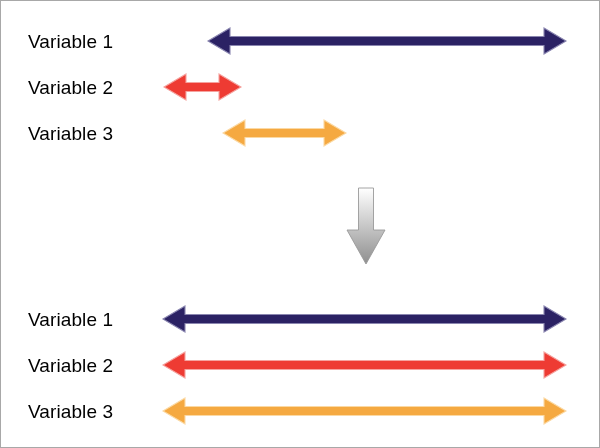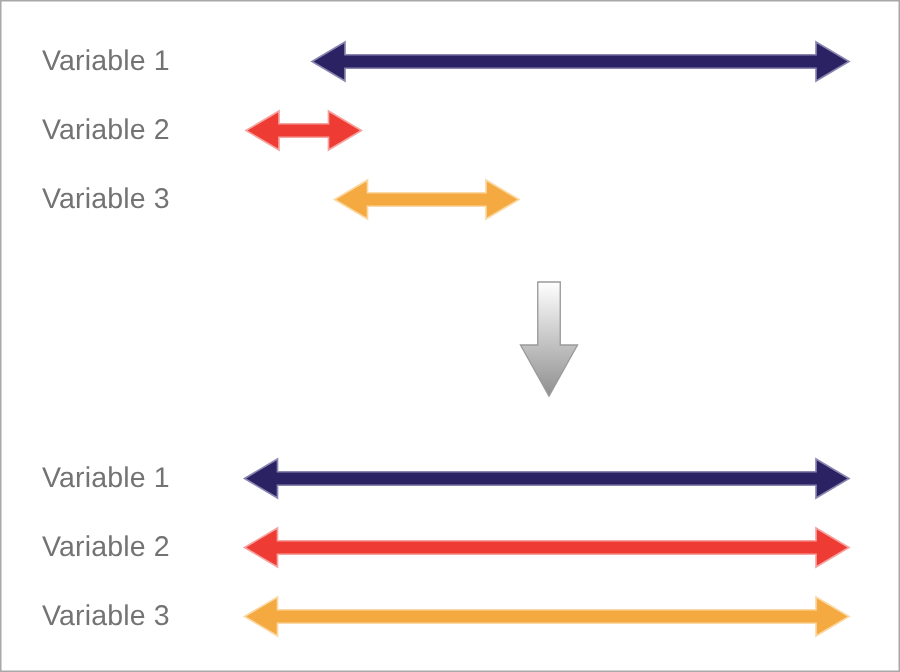--- a/index.html
+++ b/index.html
@@ -34,21 +34,21 @@
     width: 598px;
     height: 46px;
   }
   .row-label {
     position: absolute;
     left: 27px;
     top: 50%;
     transform: translateY(-50%);
     font-size: 19px;
     font-family: "Liberation Sans", sans-serif;
-    color: #737373;
+    color: #000000;
     letter-spacing: 0.1px;
     white-space: nowrap;
     line-height: 1;
   }
   .arrow-wrap {
     position: absolute;
     top: 50%;
     transform: translateY(-50%);
     height: 26px;
   }

